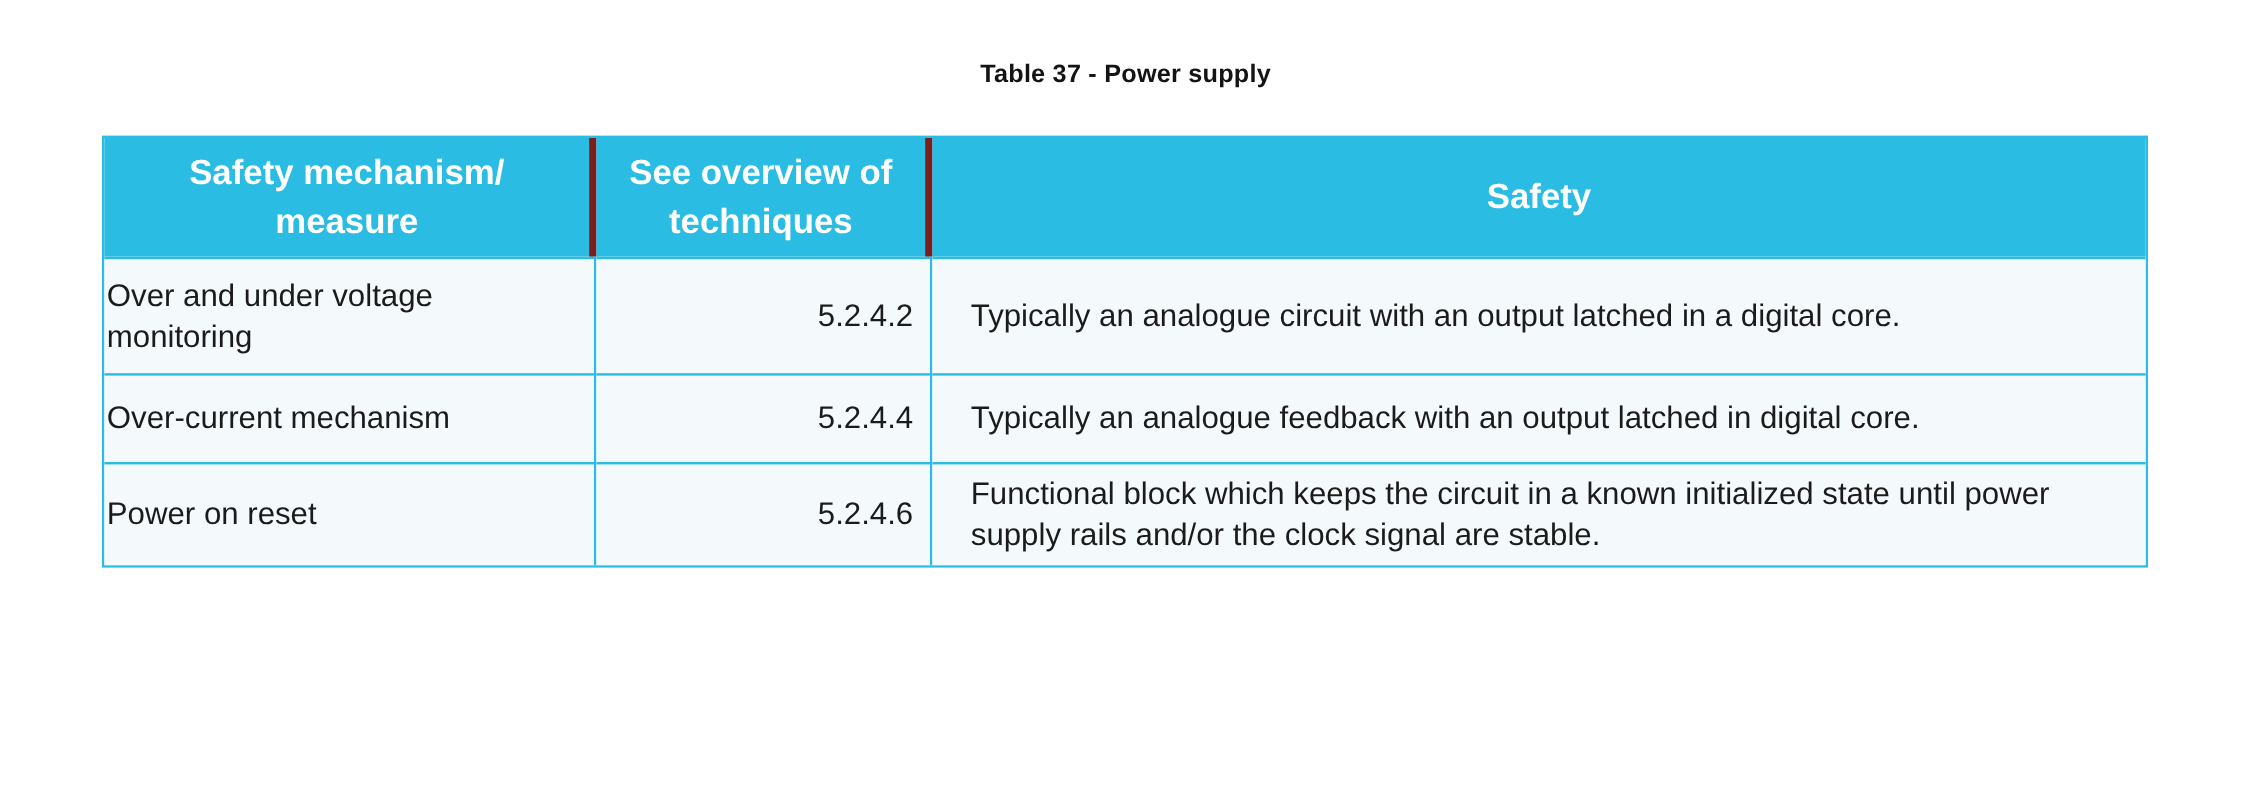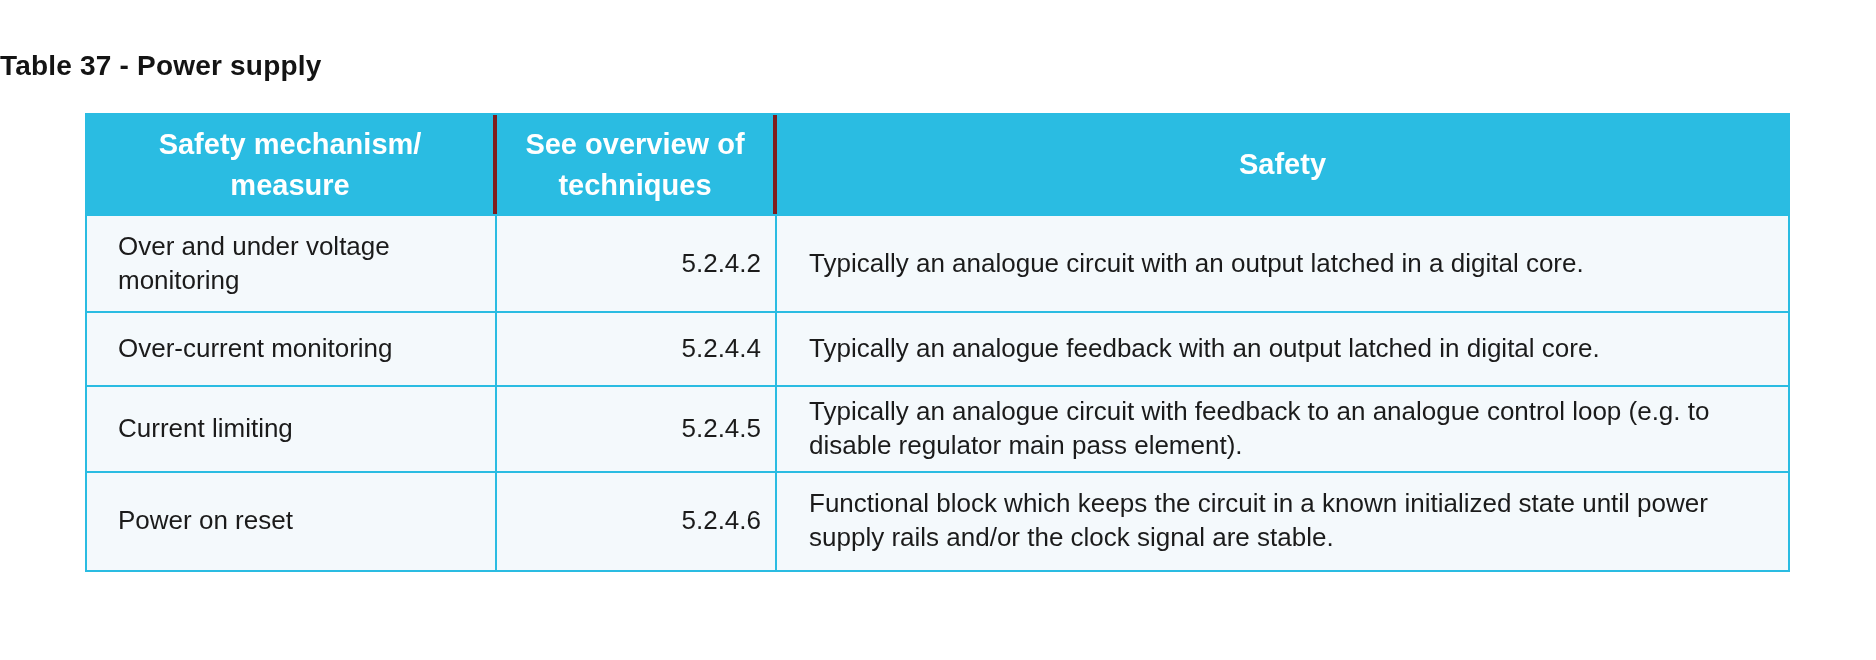--- a/index.html
+++ b/index.html
@@ -13,21 +13,22 @@
     width: 1876px;
     height: 660px;
     background: #ffffff;
     overflow: hidden;
   }
   .doc-title {
     position: absolute;
     top: 50px;
     left: 0;
     width: 100%;
-    font-size: 28px;
+    text-align: center;
+    font-size: 21px;
     font-weight: bold;
     color: #141414;
     letter-spacing: 0.2px;
   }
   .table-wrap {
     position: absolute;
     left: 85px;
     top: 113px;
     width: 1705px;
   }
@@ -45,38 +46,38 @@
   th {
     background: #2ABCE2;
     color: #ffffff;
     font-size: 29px;
     font-weight: bold;
     line-height: 1.38;
     text-align: center;
     vertical-align: middle;
     height: 95px;
     white-space: pre-line;
-    border-right: 4px solid #7f1d1d;
+    border-right: 6px solid #7f1d1d;
     padding: 2px 6px;
   }
   th:last-child { border-right: none; }
 
   td {
     background: #F4F9FC;
     color: #1b1b1b;
     font-size: 26px;
     line-height: 1.3;
     vertical-align: middle;
     border-top: 2px solid #2ABCE2;
     border-right: 2px solid #2ABCE2;
     padding: 8px 14px;
   }
   td:last-child { border-right: none; }
 
-  td.mechanism-cell { text-align: left; padding-left: 31px; }
+  td.mechanism-cell { text-align: left; padding-left: 2px; }
   td.ref-cell       { text-align: right; }
   td.notes-cell     { text-align: left; padding-left: 32px; padding-right: 8px; }
 
   tbody tr:nth-child(1) td { height: 79px; }
   tbody tr:nth-child(2) td { height: 56px; }
   tbody tr:nth-child(3) td { height: 54px; }
   tbody tr:nth-child(4) td { height: 81px; }
   tbody tr:nth-child(5) td { height: 91px; }
 </style>
 </head>
@@ -102,28 +103,23 @@
           <th>Safety</th>
         </tr>
       </thead>
       <tbody>
         <tr>
           <td class="mechanism-cell">Over and under voltage monitoring</td>
           <td class="ref-cell">5.2.4.2</td>
           <td class="notes-cell">Typically an analogue circuit with an output latched in a digital core.</td>
         </tr>
         <tr>
-          <td class="mechanism-cell">Over-current monitoring</td>
+          <td class="mechanism-cell">Over-current mechanism</td>
           <td class="ref-cell">5.2.4.4</td>
           <td class="notes-cell">Typically an analogue feedback with an output latched in digital core.</td>
-        </tr>
-        <tr>
-          <td class="mechanism-cell">Current limiting</td>
-          <td class="ref-cell">5.2.4.5</td>
-          <td class="notes-cell">Typically an analogue circuit with feedback to an analogue control loop (e.g. to disable regulator main pass element).</td>
         </tr>
         <tr>
           <td class="mechanism-cell">Power on reset</td>
           <td class="ref-cell">5.2.4.6</td>
           <td class="notes-cell">Functional block which keeps the circuit in a known initialized state until power supply rails and/or the clock signal are stable.</td>
         </tr>
       </tbody>
     </table>
   </div>
 

